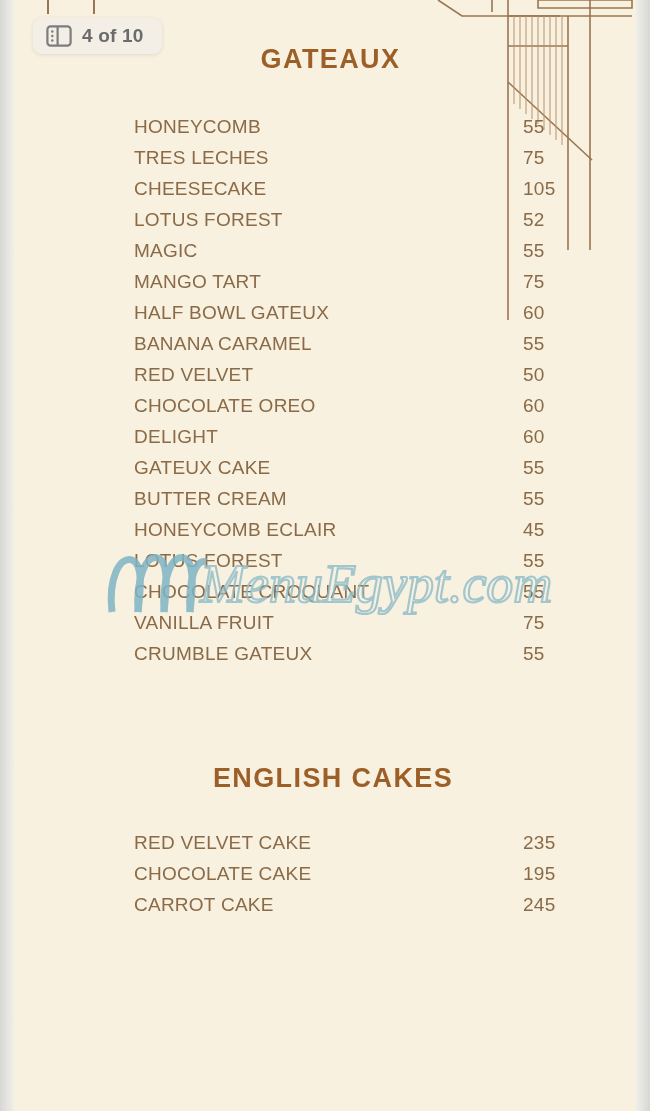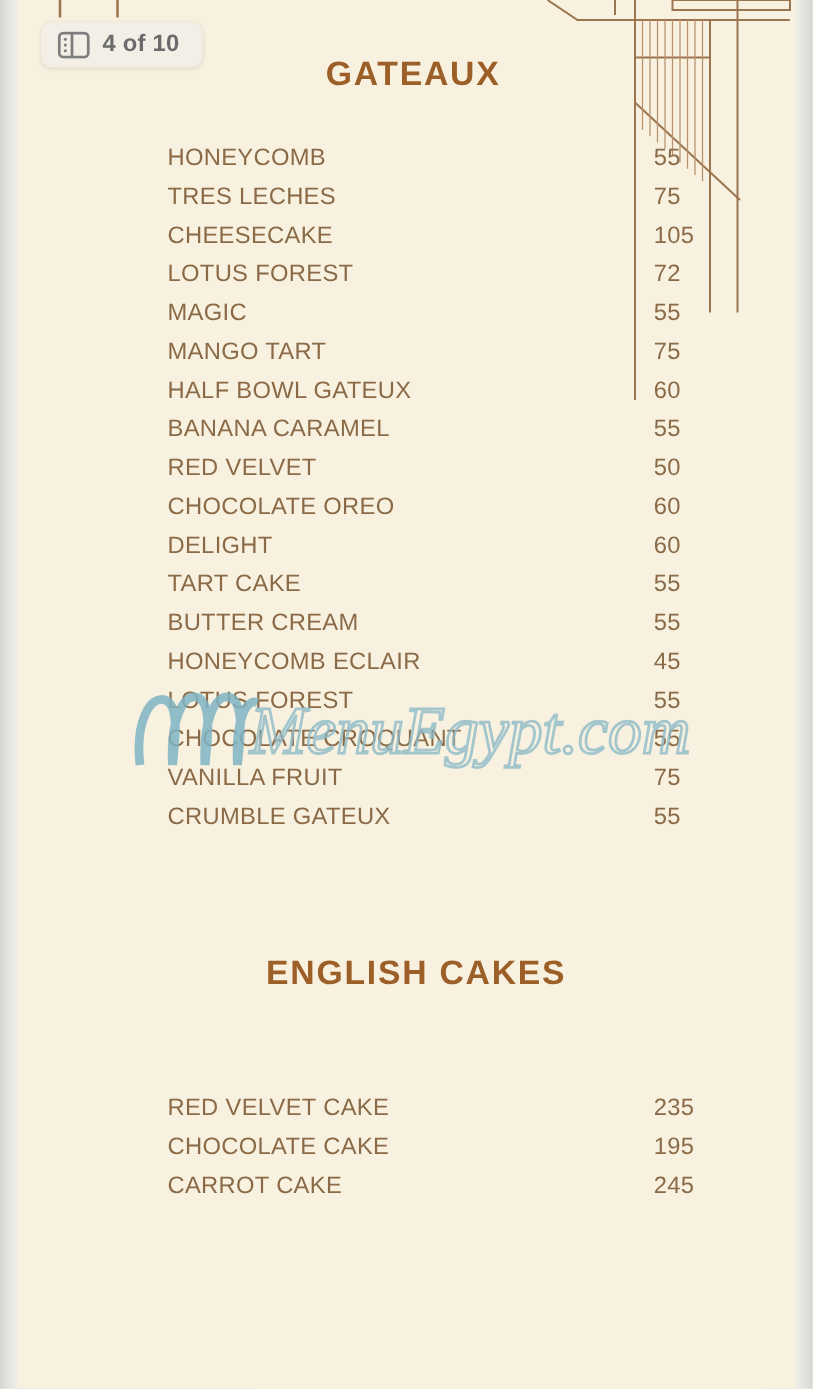--- a/index.html
+++ b/index.html
@@ -60,21 +60,21 @@
     color:#9c5f28;
     font-size:27px;
     font-weight:bold;
     letter-spacing:1.4px;
   }
   #t-gateaux{ position:absolute; left:0; right:8px; top:44px;padding-left:19px; }
   #t-english{ position:absolute; left:16px; right:0; top:763px; }
 
   .list{ position:absolute; left:113px; width:460px; }
   #list-gateaux{ top:116px; }
-  #list-english{ top:876px; }
+  #list-english{ top:832px; }
 
   .row{
     position:relative;
     height:31px;
     line-height:22px;
     color:#8a6a47;
     font-size:19px;
     letter-spacing:.25px;
     margin-left:21px;
   }
@@ -144,21 +144,21 @@
       <div class="row">
           <span class="nm">TRES LECHES</span>
           <span class="pr">75</span>
         </div>
       <div class="row">
           <span class="nm">CHEESECAKE</span>
           <span class="pr">105</span>
         </div>
       <div class="row">
           <span class="nm">LOTUS FOREST</span>
-          <span class="pr">72</span>
+          <span class="pr">52</span>
         </div>
       <div class="row">
           <span class="nm">MAGIC</span>
           <span class="pr">55</span>
         </div>
       <div class="row">
           <span class="nm">MANGO TART</span>
           <span class="pr">75</span>
         </div>
       <div class="row">
@@ -175,21 +175,21 @@
         </div>
       <div class="row">
           <span class="nm">CHOCOLATE OREO</span>
           <span class="pr">60</span>
         </div>
       <div class="row">
           <span class="nm">DELIGHT</span>
           <span class="pr">60</span>
         </div>
       <div class="row">
-          <span class="nm">TART CAKE</span>
+          <span class="nm">GATEUX CAKE</span>
           <span class="pr">55</span>
         </div>
       <div class="row">
           <span class="nm">BUTTER CREAM</span>
           <span class="pr">55</span>
         </div>
       <div class="row">
           <span class="nm">HONEYCOMB ECLAIR</span>
           <span class="pr">45</span>
         </div>

